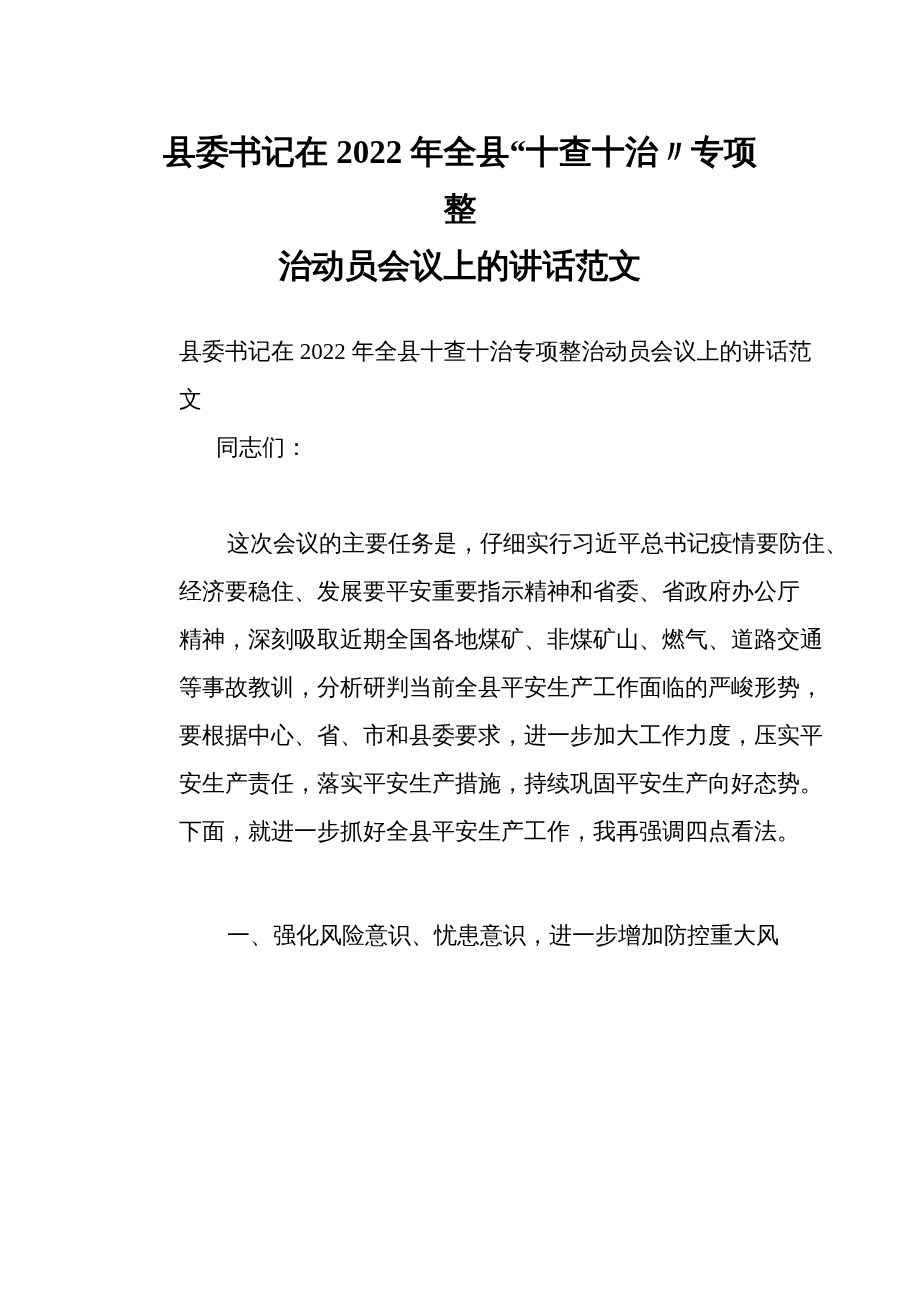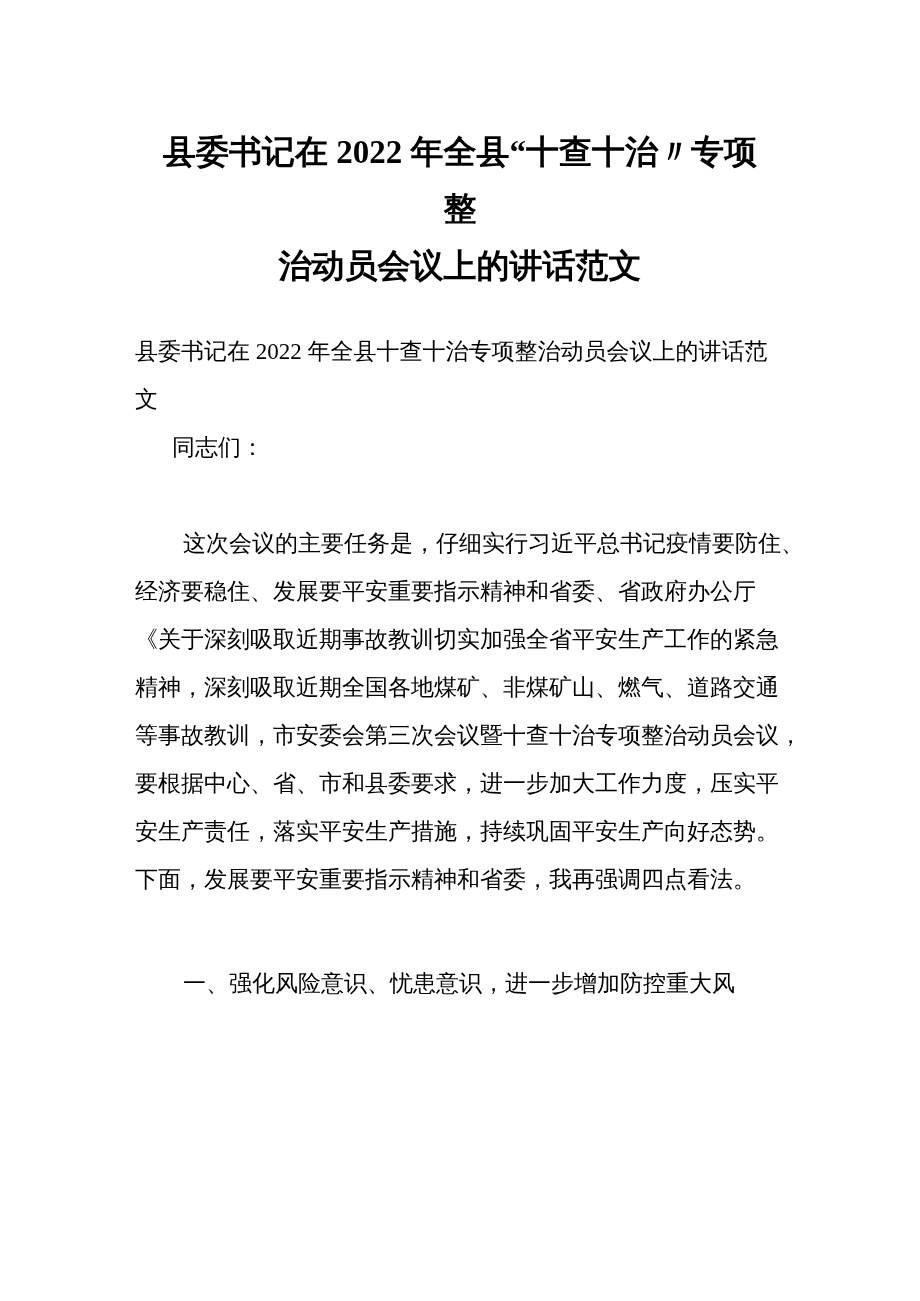--- a/index.html
+++ b/index.html
@@ -28,20 +28,21 @@
     white-space: nowrap;
   }
   .body-block {
     margin: 33px 110px 0 135px;
     font-size: 23px;
     line-height: 48px;
     text-align: left;
   }
   .line {
     white-space: nowrap;
+    margin-left: 44px;
   }
   .indent-2 {
     padding-left: 48px;
   }
   .indent-s {
     padding-left: 37px;
   }
   .spacer {
     height: 48px;
   }
@@ -63,25 +64,24 @@
   <div class="body-block">
     <div class="line">县委书记在 2022 年全县十查十治专项整治动员会议上的讲话范</div>
     <div class="line">文</div>
 
     <div class="line indent-s">同志们：</div>
 
     <div class="spacer"></div>
 
     <div class="line indent-2">这次会议的主要任务是，仔细实行习近平总书记疫情要防住、</div>
     <div class="line">经济要稳住、发展要平安重要指示精神和省委、省政府办公厅</div>
-    <div class="line">《关于深刻吸取近期事故教训切实加强全省平安生产工作的紧急</div>
     <div class="line">精神，深刻吸取近期全国各地煤矿、非煤矿山、燃气、道路交通</div>
-    <div class="line">等事故教训，市安委会第三次会议暨十查十治专项整治动员会议，</div>
+    <div class="line">等事故教训，分析研判当前全县平安生产工作面临的严峻形势，</div>
     <div class="line">要根据中心、省、市和县委要求，进一步加大工作力度，压实平</div>
     <div class="line">安生产责任，落实平安生产措施，持续巩固平安生产向好态势。</div>
-    <div class="line">下面，发展要平安重要指示精神和省委，我再强调四点看法。</div>
+    <div class="line">下面，就进一步抓好全县平安生产工作，我再强调四点看法。</div>
 
     <div class="spacer-lg"></div>
 
     <div class="line indent-2">一、强化风险意识、忧患意识，进一步增加防控重大风</div>
   </div>
 
 </div>
 
 </body></html>

